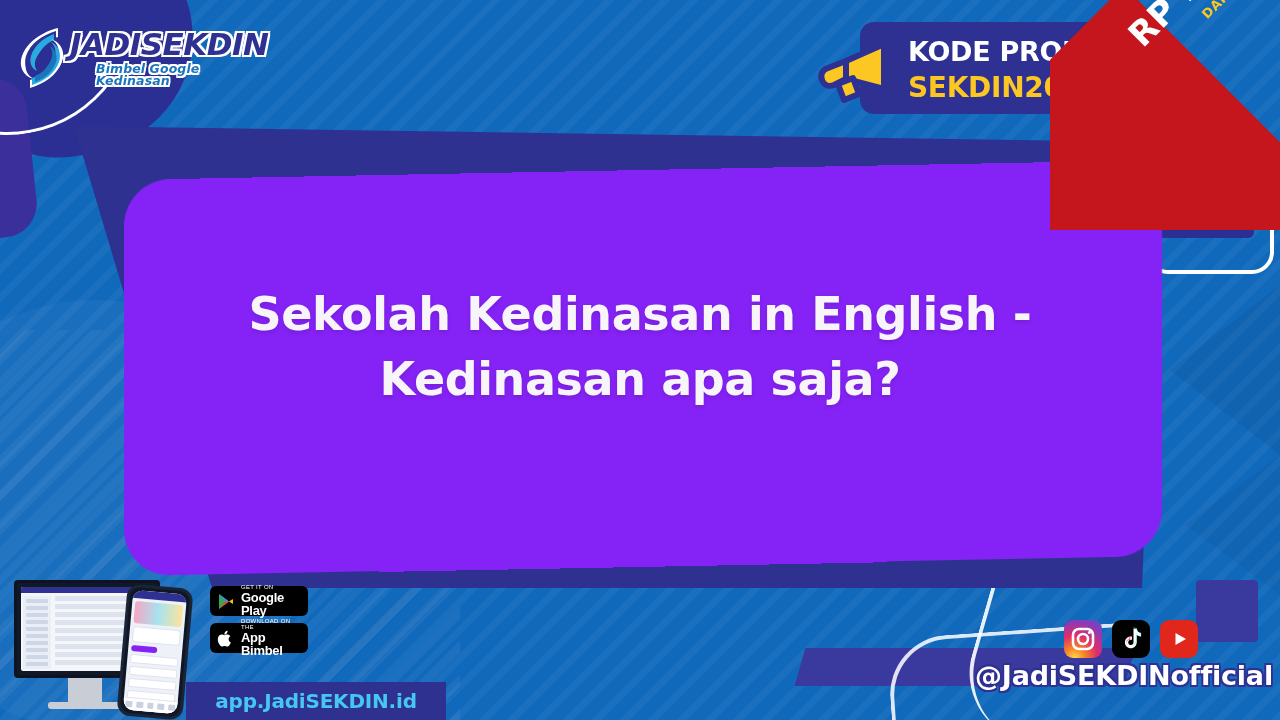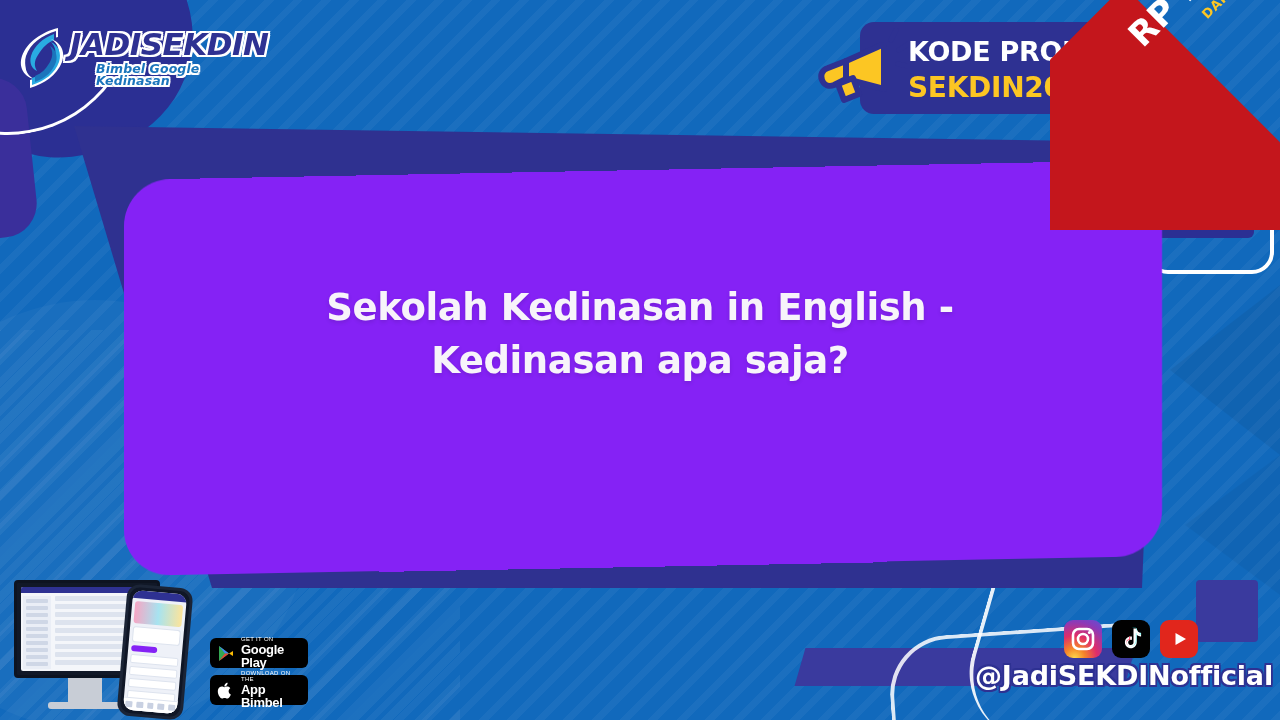--- a/index.html
+++ b/index.html
@@ -143,21 +143,21 @@
   }
 
   .headline {
     position:absolute;
     left:180px; top:282px;
     width:920px;
     text-align:center;
     color:#F7F4FA;
     font-family:"DejaVu Sans", sans-serif;
     font-weight:bold;
-    font-size:37px;
+    font-size:46px;
     line-height:1.42;
     letter-spacing:-0.4px;
     text-shadow:0 2px 4px rgba(0,0,0,0.12);
   }
 
   
   .logo {
     position:absolute; left:14px; top:20px;
     width:240px; height:76px;
     display:flex; align-items:center;
@@ -283,21 +283,21 @@
   .phone-screen { position:absolute; inset:3px; background:#eef1f8; border-radius:10px; overflow:hidden; }
   .ph-status { height:8px; background:#2E3192; }
   .ph-banner { height:22px; margin:3px; background:linear-gradient(90deg,#f6a6c4,#a7e3f0,#fde49a); border-radius:3px; }
   .ph-card { height:16px; margin:3px; background:#ffffff; border:1px solid #dde3ee; border-radius:3px; }
   .ph-chip { height:6px; margin:3px 3px 0 3px; background:#8522F5; border-radius:3px; width:26px; }
   .ph-row { height:9px; margin:3px; background:#ffffff; border:1px solid #dde3ee; border-radius:2px; }
   .ph-nav { position:absolute; left:0; right:0; bottom:0; height:13px; background:#ffffff; border-top:1px solid #dde3ee; display:flex; }
   .ph-nav i { flex:1; margin:3px 2px; background:#c9d1e2; border-radius:1px; }
 
   
-  .badges { position:absolute; left:210px; top:638px; width:98px; }
+  .badges { position:absolute; left:210px; top:586px; width:98px; }
   .badge {
     width:98px; height:30px; background:#000000; border-radius:6px;
     display:flex; align-items:center; padding:0 6px; margin-bottom:7px;
     color:#ffffff;
   }
   .badge-ico { width:19px; height:19px; flex:0 0 19px; margin-right:6px; position:relative; }
   .badge-tx { line-height:1.05; }
   .badge-small { font-size:6px; letter-spacing:0.3px; text-transform:uppercase; display:block; }
   .badge-big { font-size:13px; font-weight:bold; letter-spacing:-0.3px; display:block; }
 
@@ -486,20 +486,23 @@
         </svg>
       </span>
       <span class="badge-tx">
         <span class="badge-small">Download on the</span>
         <span class="badge-big">App Bimbel</span>
       </span>
     </div>
 
   </div>
 
+  <div class="urlbar">
+    <span>app.JadiSEKDIN.id</span>
+  </div>
 
   <div class="socials">
     <div class="soc soc-ig">
       <svg width="38" height="38" viewBox="0 0 38 38">
         <rect x="9" y="9" width="20" height="20" rx="6" ry="6" fill="none" stroke="#ffffff" stroke-width="2.6"></rect>
         <circle cx="19" cy="19" r="5" fill="none" stroke="#ffffff" stroke-width="2.6"></circle>
         <circle cx="25.4" cy="12.6" r="1.5" fill="#ffffff"></circle>
       </svg>
     </div>
     <div class="soc soc-tt">

